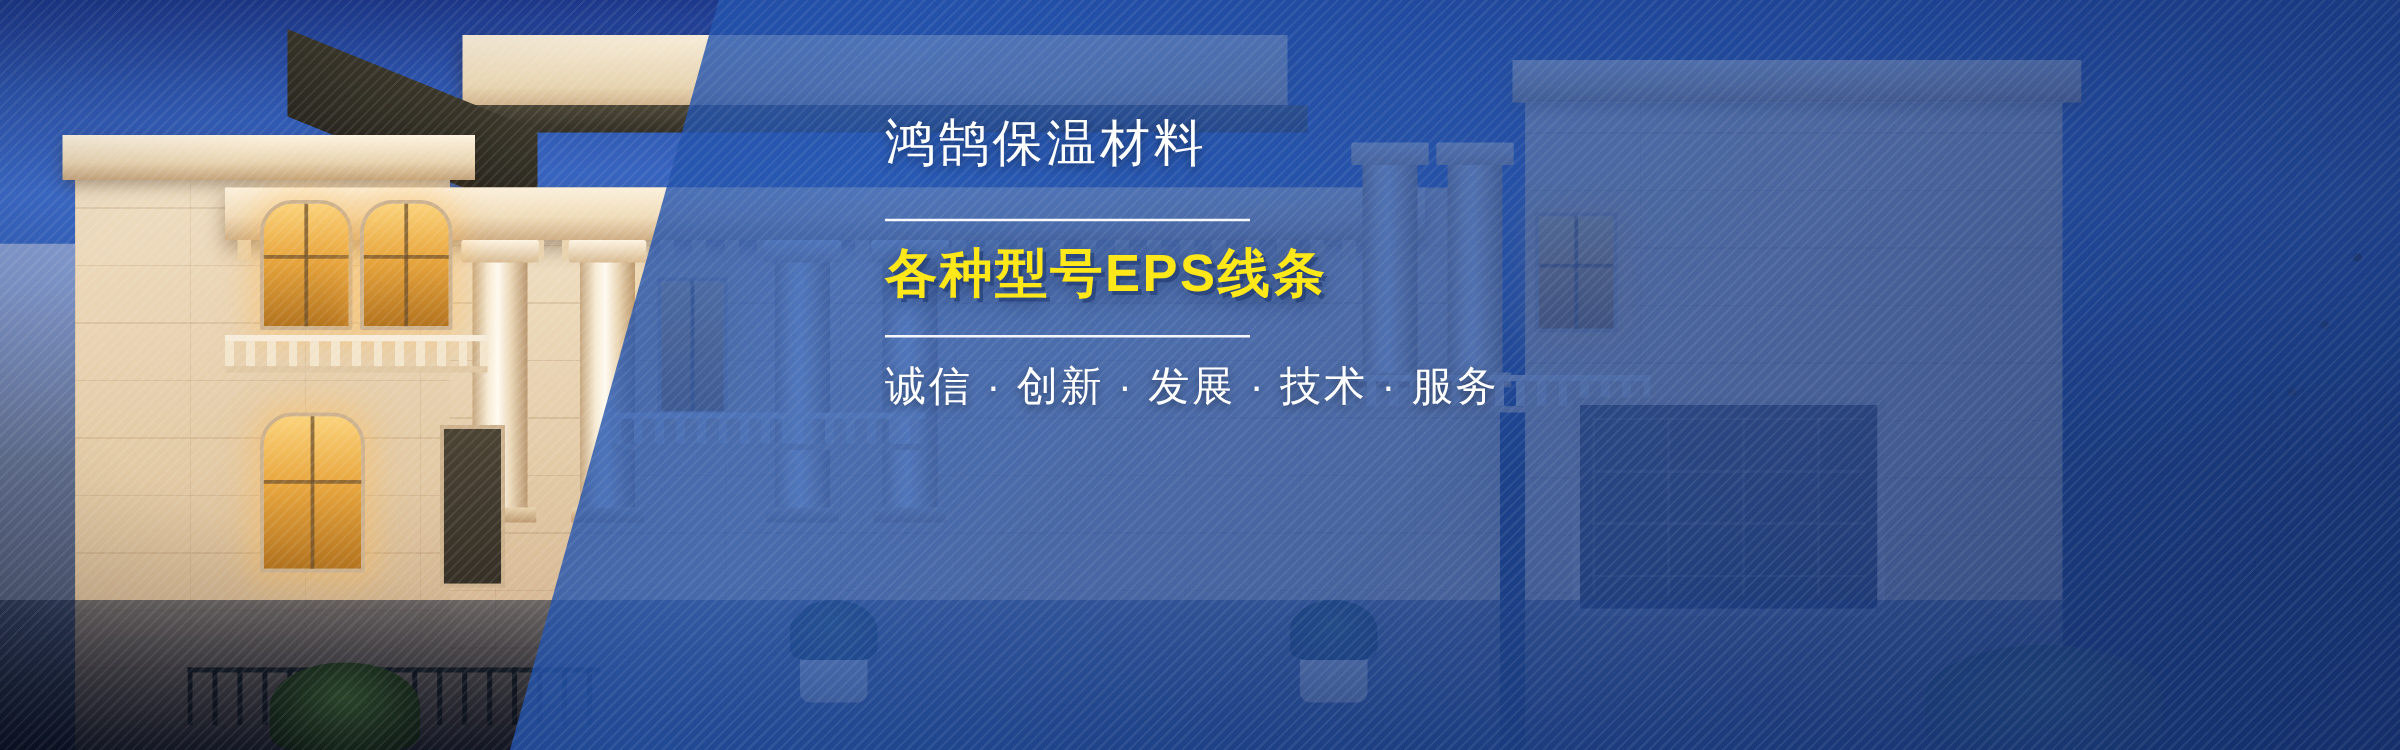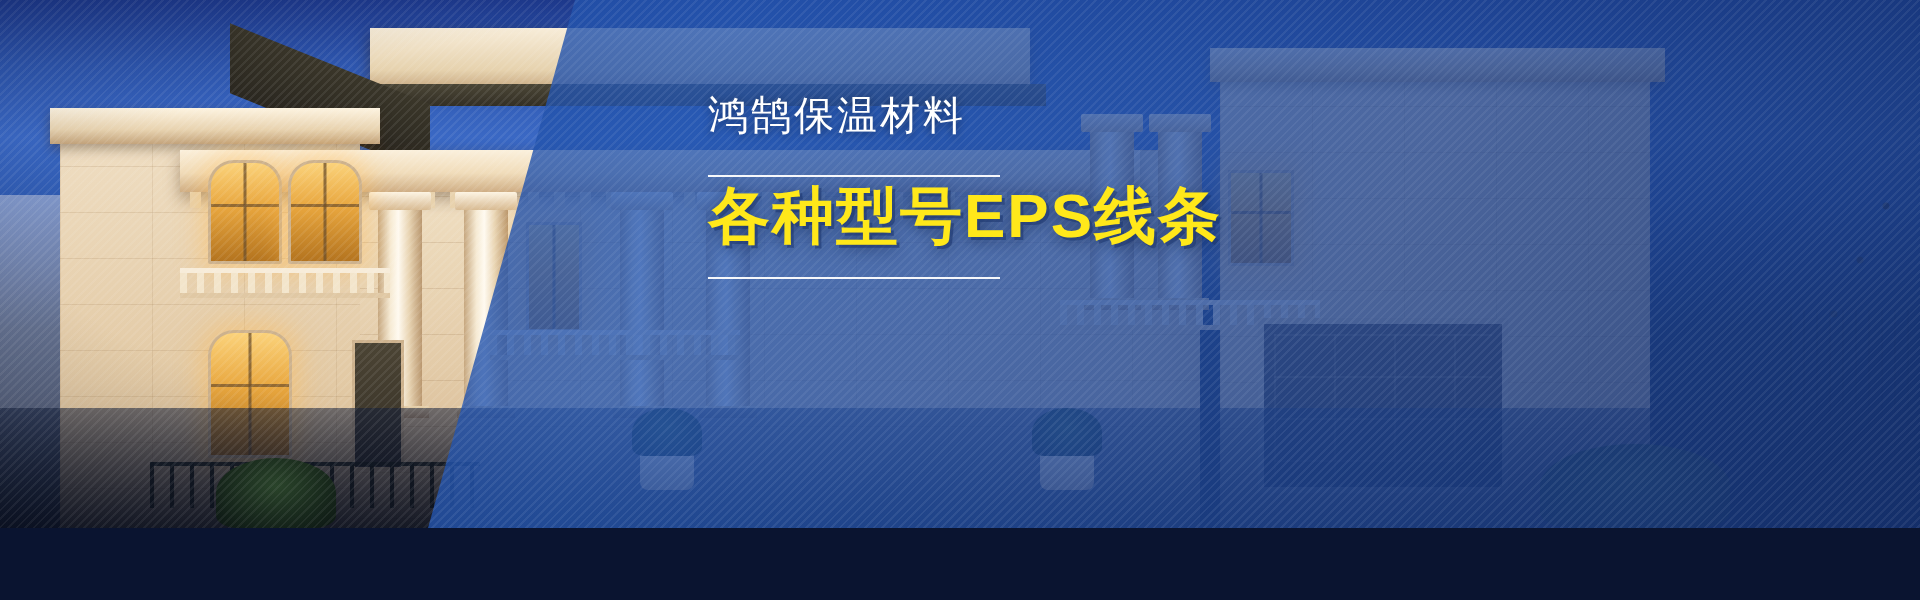--- a/index.html
+++ b/index.html
@@ -9,21 +9,21 @@
     height: 600px;
     overflow: hidden;
     background: #0a1430;
     font-family: "Liberation Sans", "DejaVu Sans", sans-serif;
   }
 
   
   .banner {
     position: relative;
     width: 1920px;
-    height: 528px;
+    height: 600px;
     overflow: hidden;
   }
 
   
   .photo {
     position: absolute;
     inset: 0;
     background:
       
       linear-gradient(to bottom,
@@ -366,22 +366,22 @@
   .rule {
     width: 292px;
     height: 2px;
     background: #ffffff;
     opacity: 0.95;
   }
   .rule-top { margin-top: 40px; }
   .rule-bottom { margin-top: 26px; }
 
   .headline {
-    margin-top: 4px;
-    font-size: 62px;
+    margin-top: 18px;
+    font-size: 42px;
     line-height: 1.13;
     font-weight: 700;
     color: #ffe81a;
     letter-spacing: 2px;
     white-space: nowrap;
     text-shadow:
       3px 3px 0 rgba(28,52,110,0.55),
       0 4px 16px rgba(10,24,60,0.55);
   }
   .headline-line { display: block; }
@@ -493,15 +493,16 @@
     <div class="brand">鸿鹄保温材料</div>
 
     <div class="rule rule-top"></div>
 
     <div class="headline">
       <span class="headline-line">各种型号EPS线条</span>
     </div>
 
     <div class="rule rule-bottom"></div>
 
+    <div class="tagline">诚信 · 创新 · 发展 · 技术 · 服务</div>
   </div>
 
 </div>
 
 </body></html>

